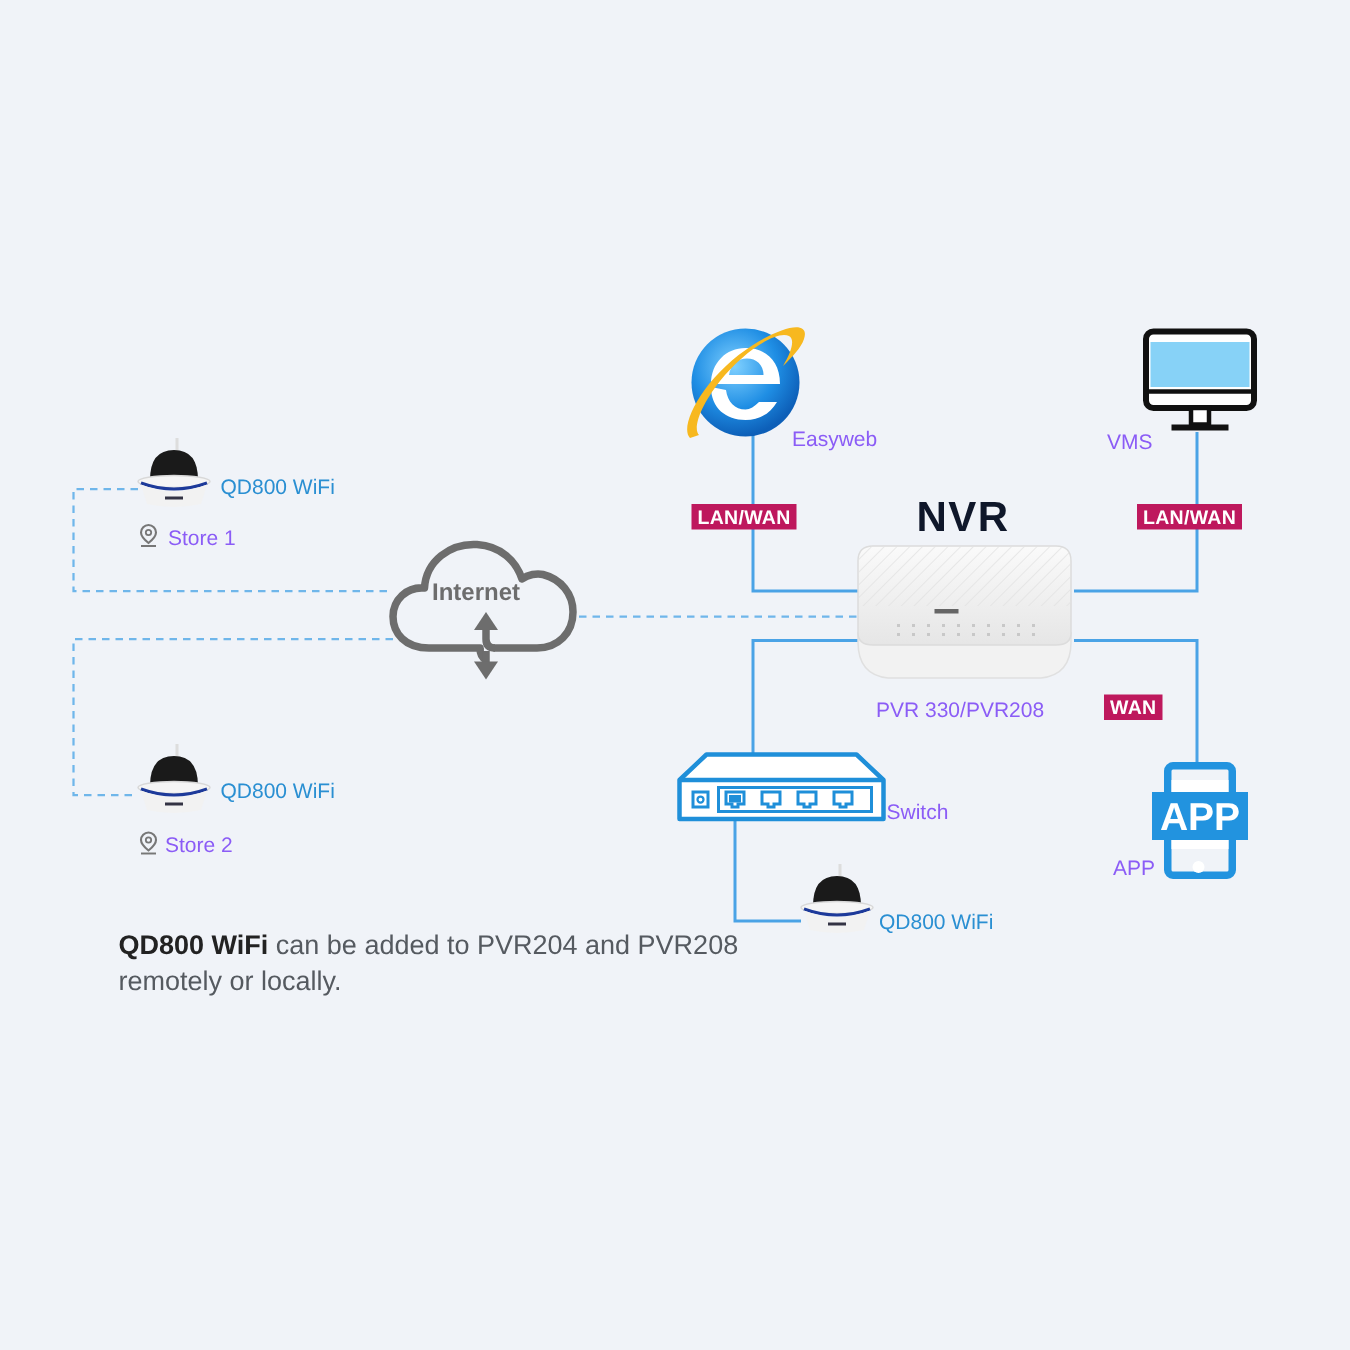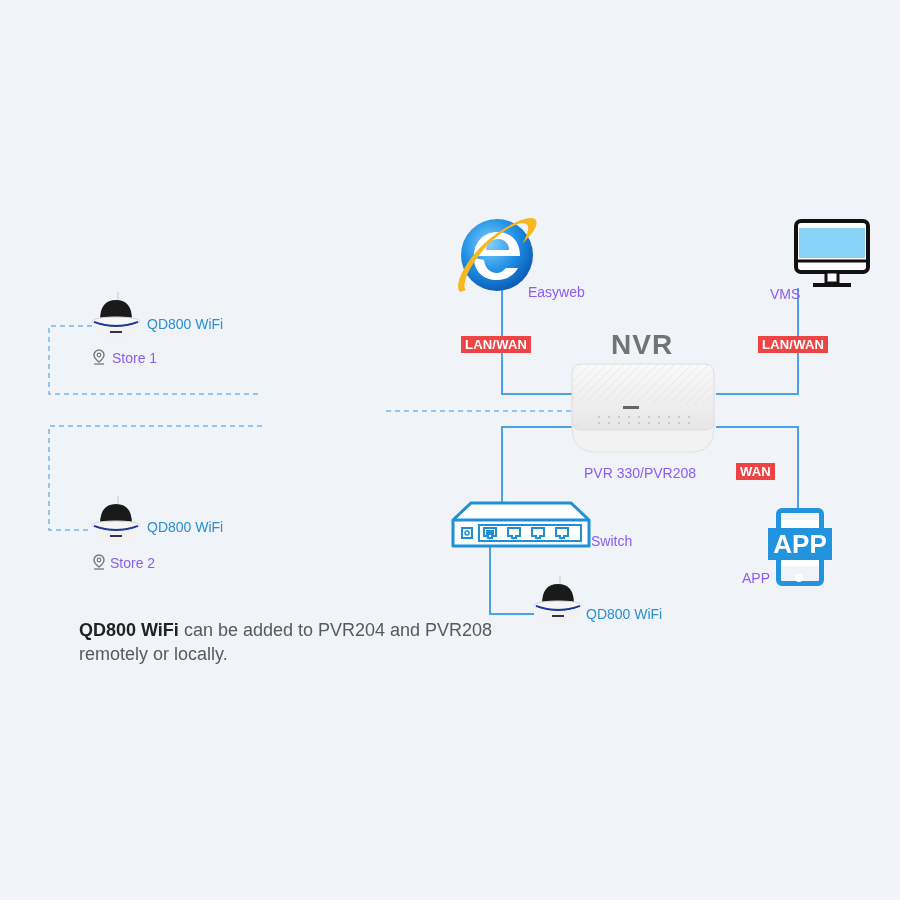--- a/index.html
+++ b/index.html
@@ -8,25 +8,25 @@
     background: #f0f3f8;
     font-family: "Liberation Sans", sans-serif;
     position: relative;
   }
   .stage { position: absolute; left: 0; top: 0; width: 900px; height: 900px; }
   svg.lines { position: absolute; left: 0; top: 0; width: 900px; height: 900px; }
   .abs { position: absolute; }
   .lbl-gray { color: #8b5cf6; font-size: 14px; }
   .lbl-blue { color: #2a8fd2; font-size: 14px; }
   .tag {
-    position: absolute; background: #ef4444; color: #fff;
+    position: absolute; background: #be185d; color: #fff;
     font-weight: bold; font-size: 13px; padding: 1px 4px;
     line-height: 15px; letter-spacing: 0.2px;
   }
-  .nvr-title { color: #737373; font-weight: bold; font-size: 28px; letter-spacing: 1px; }
+  .nvr-title { color: #0f172a; font-weight: bold; font-size: 28px; letter-spacing: 1px; }
   .caption { color: #555a60; font-size: 18px; line-height: 24px; margin-left: 31px; }
   .caption b { color: #222; }
 </style>
 </head>
 <body>
 
 <div class="stage">
 
   <svg class="lines" viewBox="0 0 900 900">
 
@@ -70,40 +70,51 @@
     </svg>
     <span class="abs lbl-blue" style="left:59px;top:23px;">QD800 WiFi</span>
     <svg width="14" height="16" viewBox="0 0 14 16" style="position:absolute;left:4px;top:58px;">
       <path d="M7 1 A5 5 0 0 1 12 6 C12 9 7 13 7 13 C7 13 2 9 2 6 A5 5 0 0 1 7 1 Z" fill="none" stroke="#777" stroke-width="1.4"></path>
       <circle cx="7" cy="6" r="1.8" fill="none" stroke="#777" stroke-width="1.2"></circle>
       <path d="M2 15 H12" stroke="#777" stroke-width="1.3"></path>
     </svg>
     <span class="abs lbl-gray" style="left:22px;top:59px;">Store 2</span>
   </div>
 
+  <div class="abs" style="left:258px;top:356px;width:130px;height:100px;">
+    <svg width="130" height="100" viewBox="0 0 130 100" style="position:absolute;left:0;top:0;">
+      <path d="M62 76 H28 C12 76 4 66 4 55 C4 44 13 35 25 36 C26 18 42 6 60 7 C76 8 86 18 90 30 C94 27 100 26 104 27 C116 30 124 40 124 52 C124 66 114 76 100 76 H72" fill="none" stroke="#6d6d6d" stroke-width="5" stroke-linejoin="round" stroke-linecap="round"></path>
+      <path d="M72 76 Q66 76 66 70 V62" fill="none" stroke="#6d6d6d" stroke-width="5"></path>
+      <polygon points="58,64 66,52 74,64" fill="#6d6d6d"></polygon>
+      <path d="M62 76 Q62 82 66 84" fill="none" stroke="#6d6d6d" stroke-width="5"></path>
+      <path d="M66 78 V86" fill="none" stroke="#6d6d6d" stroke-width="5"></path>
+      <polygon points="58,85 66,97 74,85" fill="#6d6d6d"></polygon>
+    </svg>
+    <span class="abs" style="left:30px;top:31px;font-weight:bold;font-size:16px;color:#6d6d6d;">Internet</span>
+  </div>
 
   <div class="abs" style="left:452px;top:210px;width:150px;height:100px;">
     <svg width="90" height="86" viewBox="0 0 90 86" style="position:absolute;left:0;top:0;">
       <defs>
         <radialGradient id="ieg" cx="40%" cy="35%" r="65%">
           <stop offset="0%" stop-color="#7fd0ff"></stop>
           <stop offset="60%" stop-color="#1f8ee4"></stop>
           <stop offset="100%" stop-color="#0d5fb8"></stop>
         </radialGradient>
       </defs>
       <circle cx="45" cy="45" r="36" fill="url(#ieg)"></circle>
       <path d="M22 46 H68 C68 30 58 22 45 22 C32 22 22 32 22 46 Z M34 40 C35 33 40 29 46 29 C52 29 57 33 57 40 Z" fill="#fff" fill-rule="evenodd"></path>
       <path d="M22 48 C22 62 32 70 45 70 C55 70 62 65 66 58 H54 C51 61 48 63 45 63 C38 63 33 58 32 50 Z" fill="#fff"></path>
       <path d="M8 82 C0 74 18 40 50 20 C72 6 88 4 84 16 C82 22 76 28 70 34 C76 24 78 16 74 14 C66 10 44 24 28 44 C14 62 10 76 14 80 Z" fill="#f7b81f"></path>
     </svg>
     <span class="abs lbl-gray" style="left:76px;top:74px;">Easyweb</span>
   </div>
   <div class="tag" style="left:461px;top:336px;">LAN/WAN</div>
 
-  <div class="abs" style="left:767px;top:218px;width:110px;height:90px;">
+  <div class="abs" style="left:735px;top:218px;width:110px;height:90px;">
     <svg width="78" height="72" viewBox="0 0 78 72" style="position:absolute;left:26px;top:0;">
       <rect x="3" y="3" width="72" height="51" rx="5" fill="#ffffff" stroke="#111" stroke-width="4"></rect>
       <rect x="6" y="10" width="66" height="30" fill="#87d2f7"></rect>
       <line x1="3" y1="43" x2="75" y2="43" stroke="#111" stroke-width="3"></line>
       <rect x="33" y="54" width="12" height="11" fill="#fff" stroke="#111" stroke-width="3"></rect>
       <line x1="20" y1="67" x2="58" y2="67" stroke="#111" stroke-width="4"></line>
     </svg>
     <span class="abs lbl-gray" style="left:3px;top:68px;">VMS</span>
   </div>
   <div class="tag" style="left:758px;top:336px;">LAN/WAN</div>

